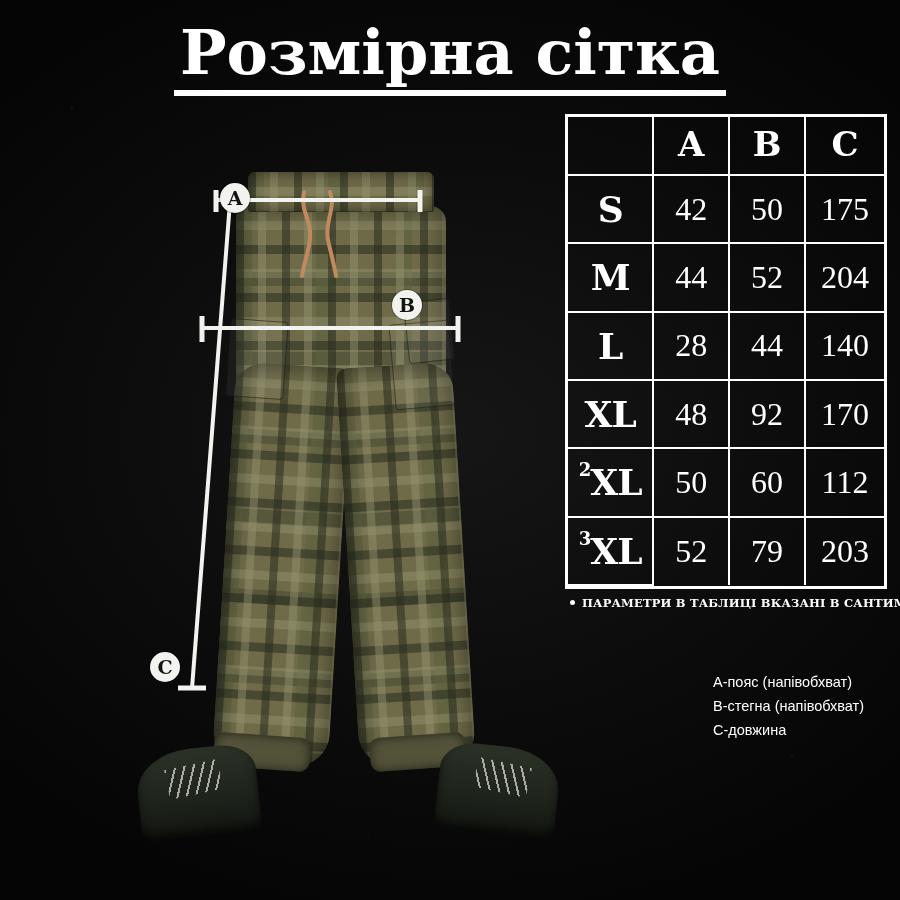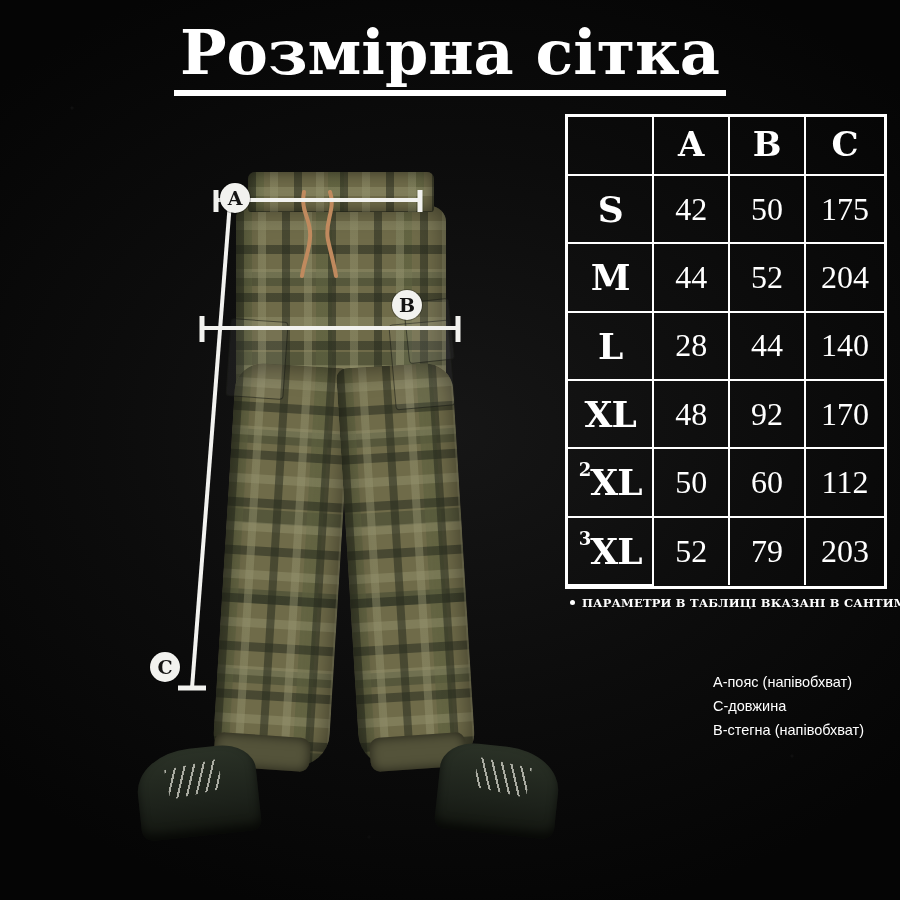--- a/index.html
+++ b/index.html
@@ -353,17 +353,17 @@
       </tbody>
     </table>
   </div>
 
   <div id="table-note">
     <span class="bullet"></span><span>ПАРАМЕТРИ В ТАБЛИЦІ ВКАЗАНІ В САНТИМЕТРАХ</span>
   </div>
 
   <div id="legend">
     <div>А-пояс (напівобхват)</div>
+    <div>В-стегна (напівобхват)</div>
     <div>С-довжина</div>
-    <div>В-стегна (напівобхват)</div>
   </div>
 
 </div>
 
 </body></html>

